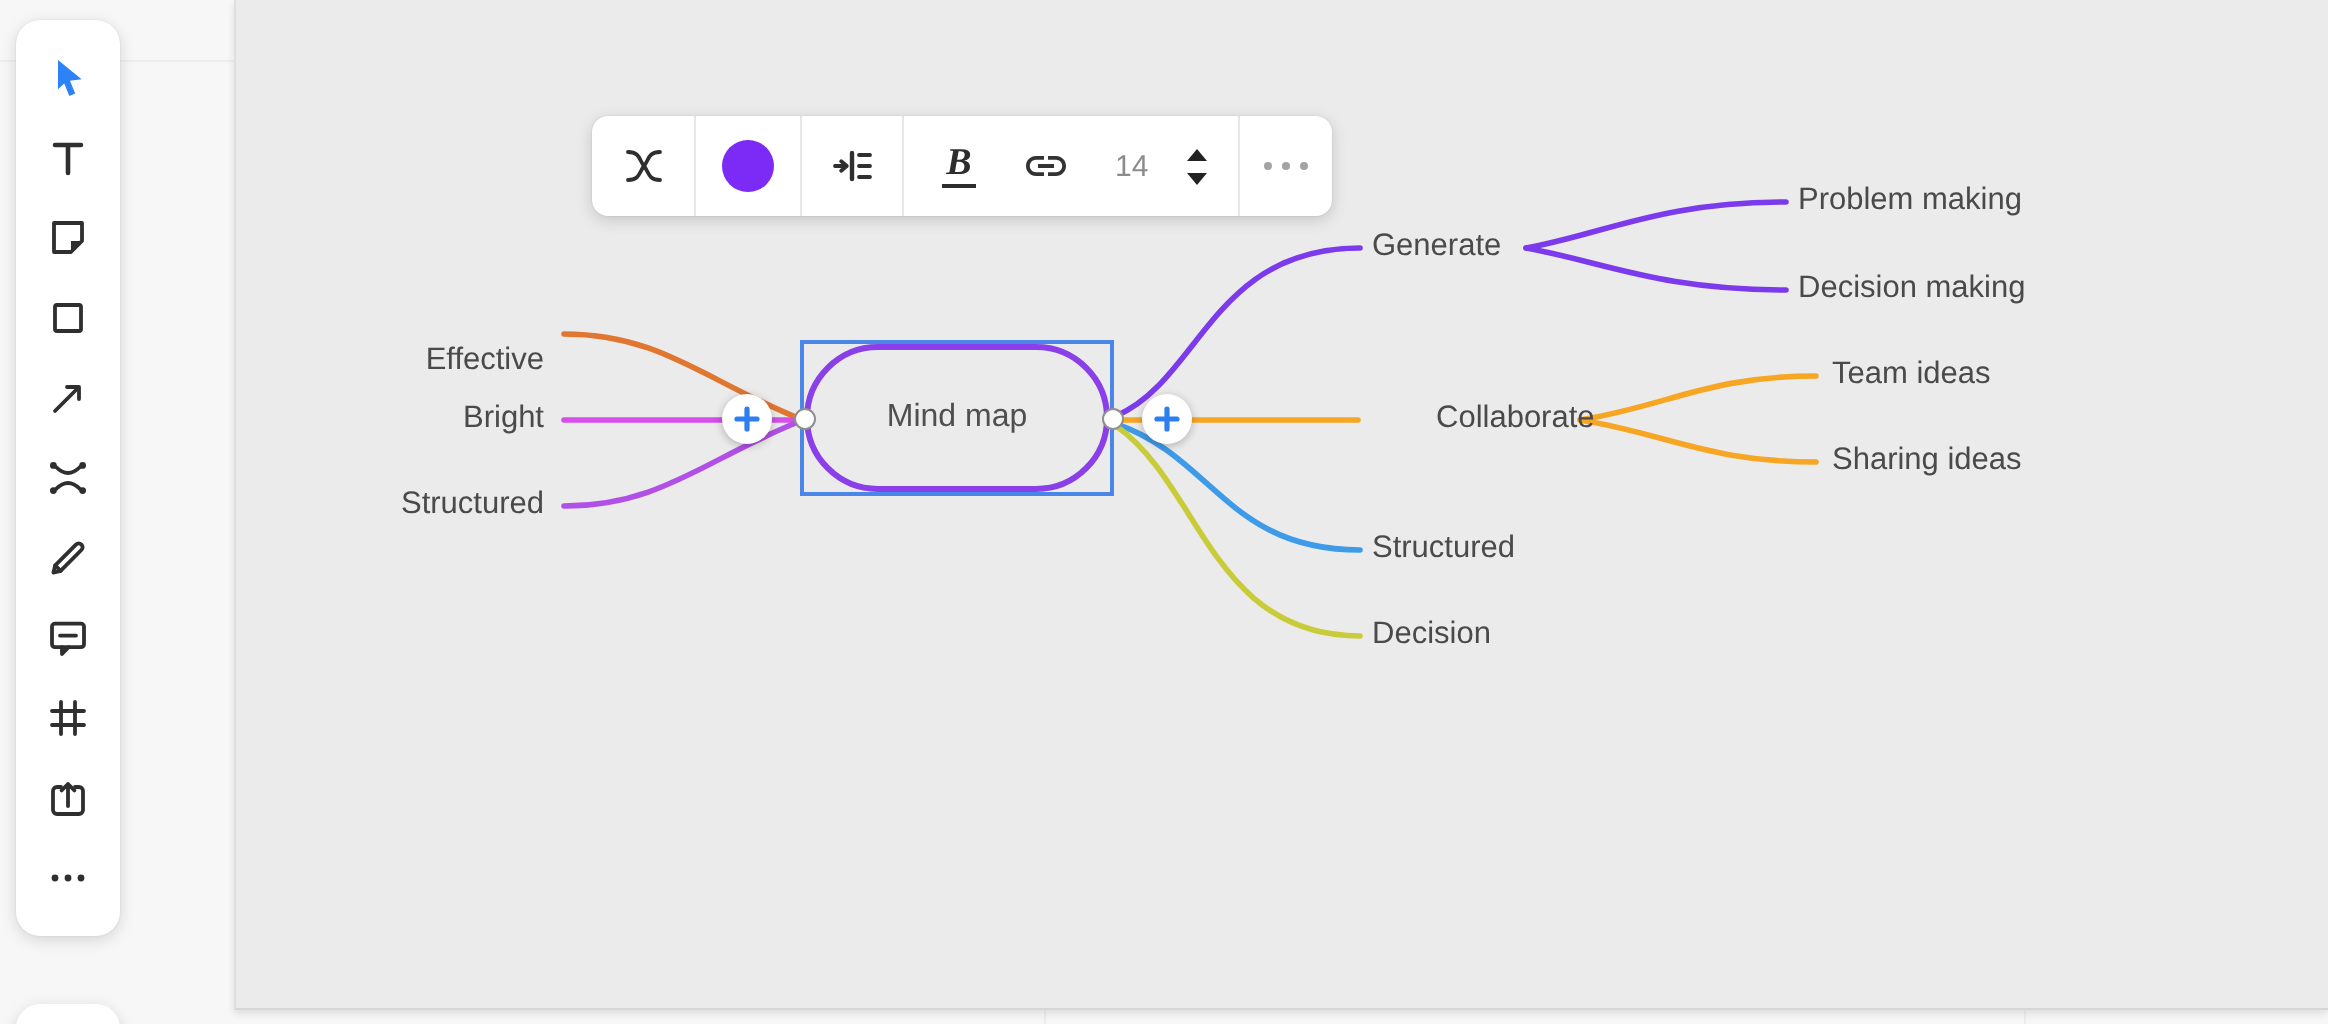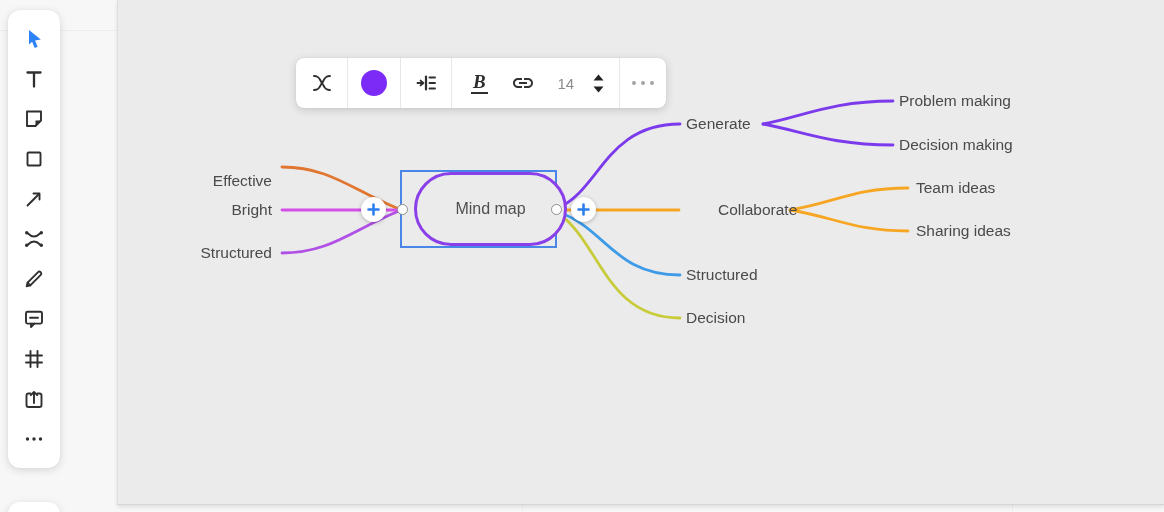--- a/index.html
+++ b/index.html
@@ -106,21 +106,21 @@
   <div class="map-label" style="top:210px; left:718px">Collaborate</div>
   <div class="map-label" style="top:275px; left:686px">Structured</div>
   <div class="map-label" style="top:318px; left:686px">Decision</div>
 
   <div class="map-label" style="top:101px; left:899px">Problem making</div>
   <div class="map-label" style="top:145px; left:899px">Decision making</div>
   <div class="map-label" style="top:188px; left:916px">Team ideas</div>
   <div class="map-label" style="top:231px; left:916px">Sharing ideas</div>
 
   <div class="selection-box" style="border-color: rgb(74, 134, 232);"></div>
-  <div class="center-node" style="border-color: rgb(138, 63, 232); margin-left: 12px;">
+  <div class="center-node" style="border-color: rgb(138, 63, 232);">
     <span>Mind map</span>
   </div>
 
   <button class="plus-btn" style="left:361px; top:197px">
     <svg width="13" height="13" viewBox="0 0 13 13">
       <path d="M6.5 1.5 V11.5 M1.5 6.5 H11.5" stroke-width="2.6" fill="none" stroke-linecap="round" stroke="#2D7FF0"></path>
     </svg>
   </button>
   <button class="plus-btn" style="left:571px; top:197px">
     <svg width="13" height="13" viewBox="0 0 13 13">

